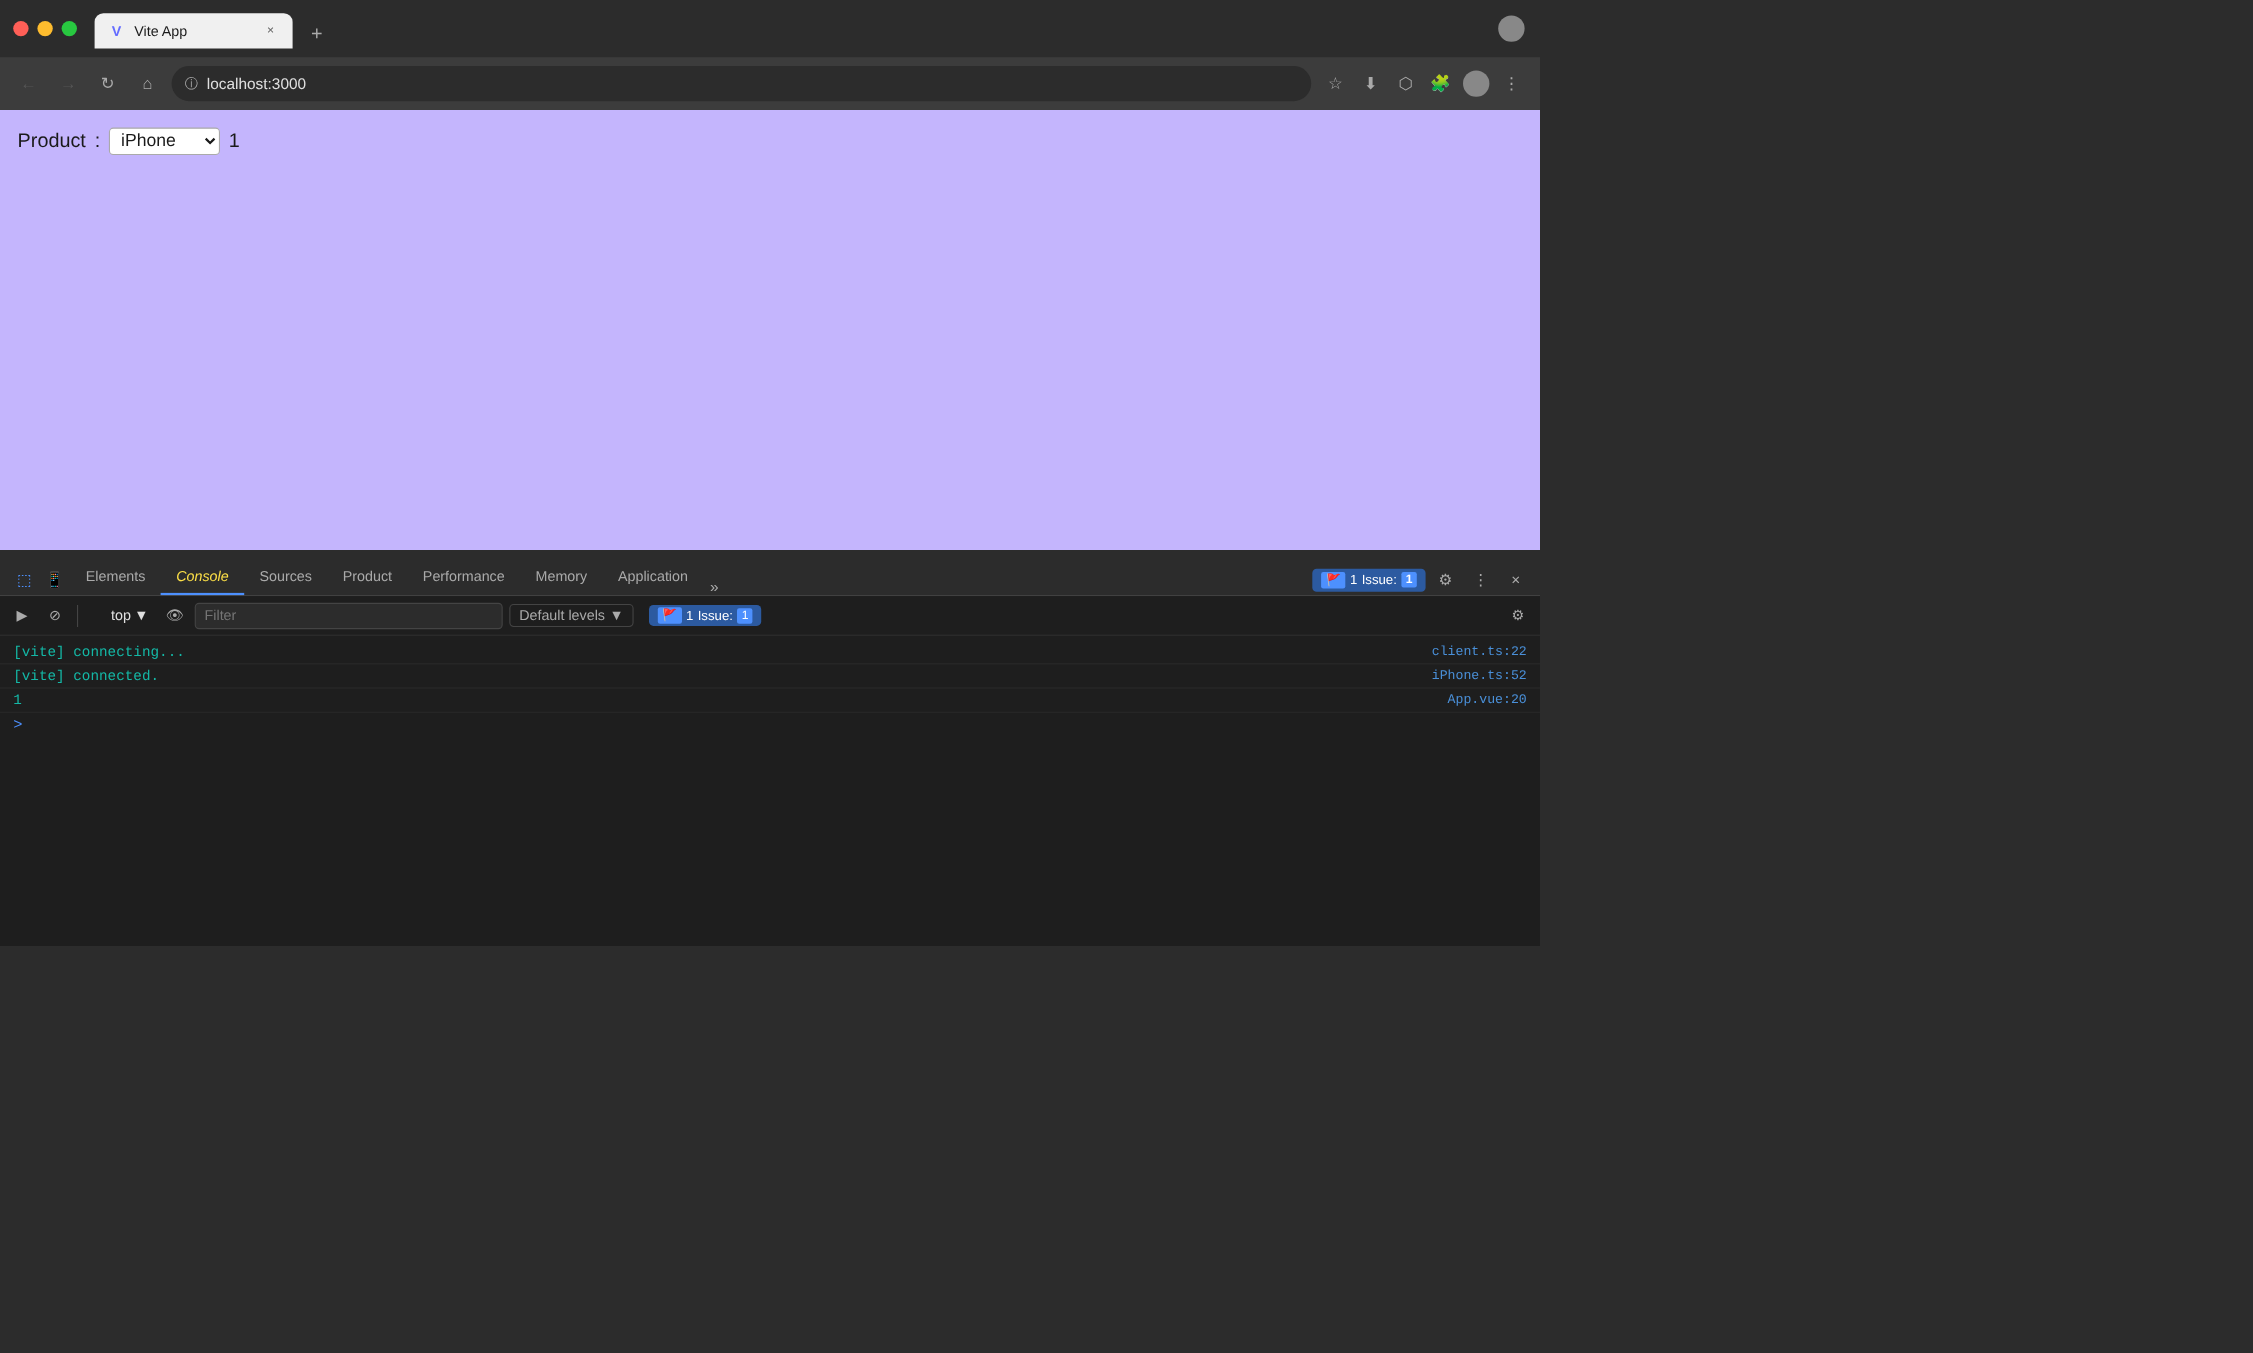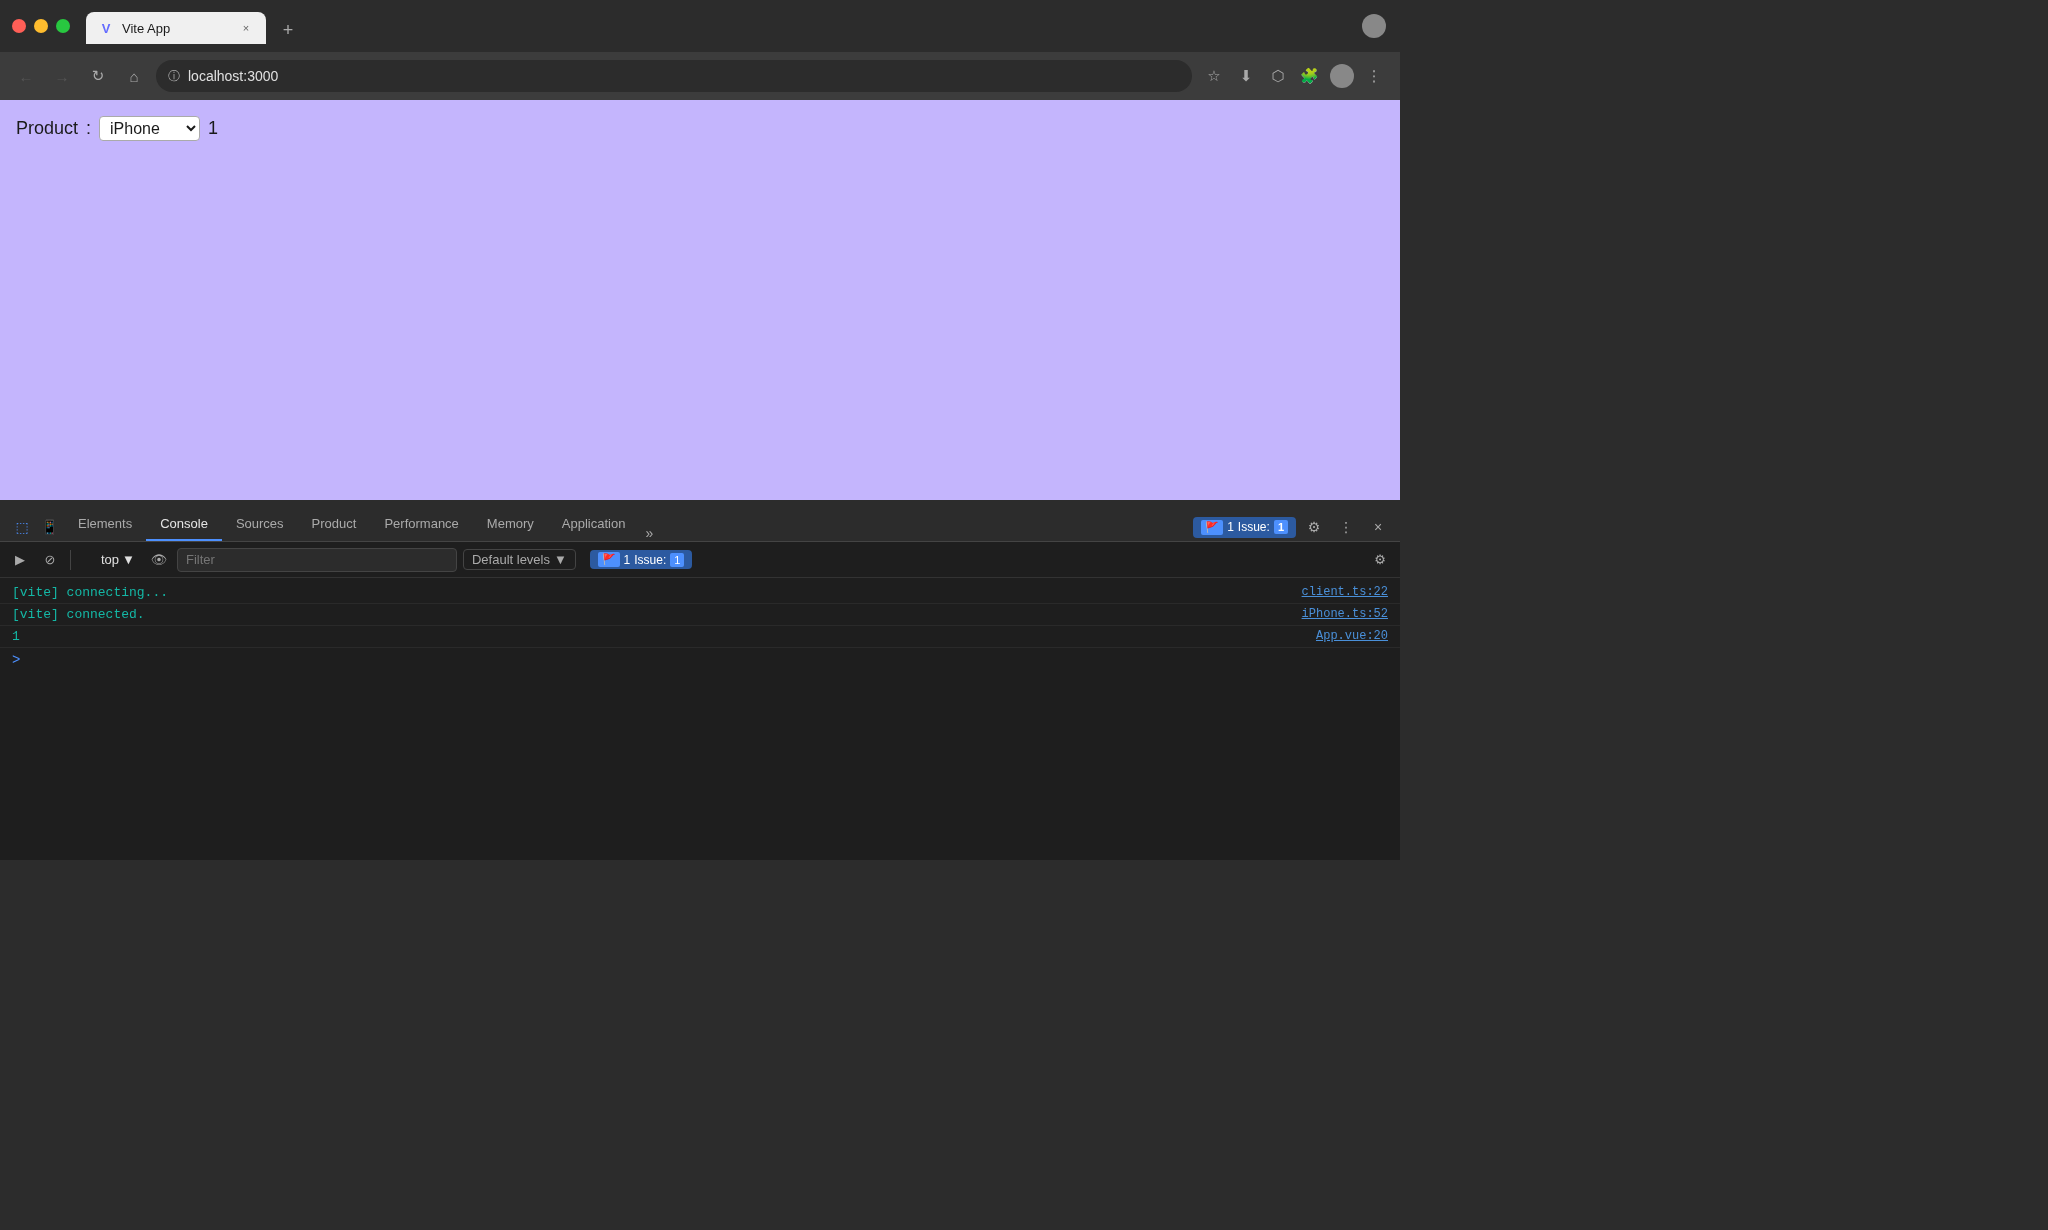--- a/index.html
+++ b/index.html
@@ -109,21 +109,21 @@
       border-bottom: 1px solid #444;
     }
     .devtools-tab {
       padding: 8px 14px;
       font-size: 13px;
       color: #aaa;
       cursor: pointer;
       border-bottom: 2px solid transparent;
       white-space: nowrap;
     }
-    .devtools-tab.active { color: #e5e5e5; border-bottom: 2px solid #4d90fe; }
+    .devtools-tab.active { color: #fde047; border-bottom: 2px solid #4d90fe; font-style: italic; }
     .dt-icon-btn {
       width: 28px; height: 28px; border-radius: 4px;
       display: flex; align-items: center; justify-content: center;
       color: #aaa; cursor: pointer; font-size: 14px;
     }
     .dt-icon-btn.active { color: #4d90fe; }
     .devtools-tabs-right { margin-left: auto; display: flex; align-items: center; gap: 4px; }
     .issues-badge {
       display: flex; align-items: center; gap: 4px;
       background: #2c5aa0; color: #fff;
@@ -173,21 +173,21 @@
       font-size: 13px;
     }
     .console-line {
       display: flex;
       align-items: flex-start;
       padding: 3px 12px;
       border-bottom: 1px solid #2a2a2a;
       min-height: 22px;
     }
     .console-text { color: #14b8a6; flex: 1; }
-    .console-source { color: #4a90d9; text-decoration: underline; cursor: pointer; font-size: 12px; }
+    .console-source { color: #4a90d9; cursor: pointer; font-size: 12px; }
     .console-prompt { color: #4d90fe; font-size: 14px; padding: 4px 12px; }
 
     
     .browser-body {
       display: flex;
       flex-direction: column;
       height: 860px;
     }
     .content-area {
       flex: 1;

